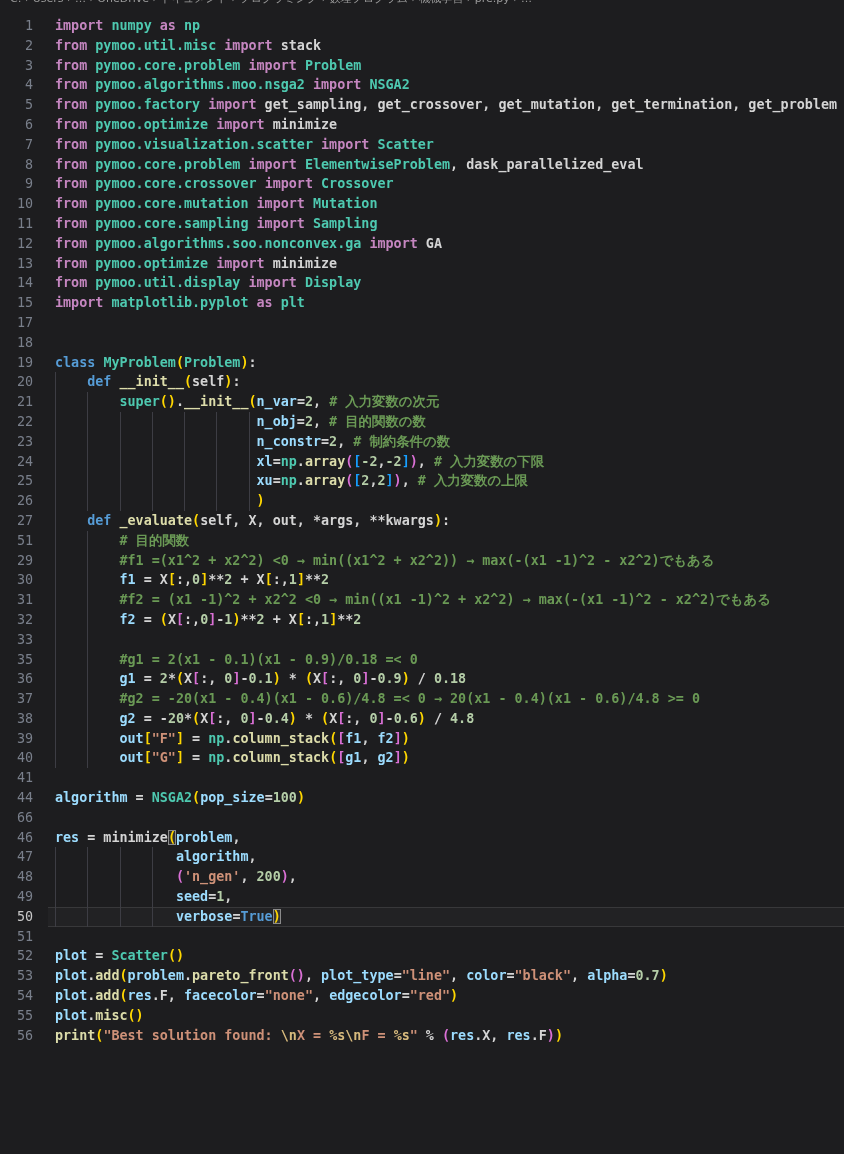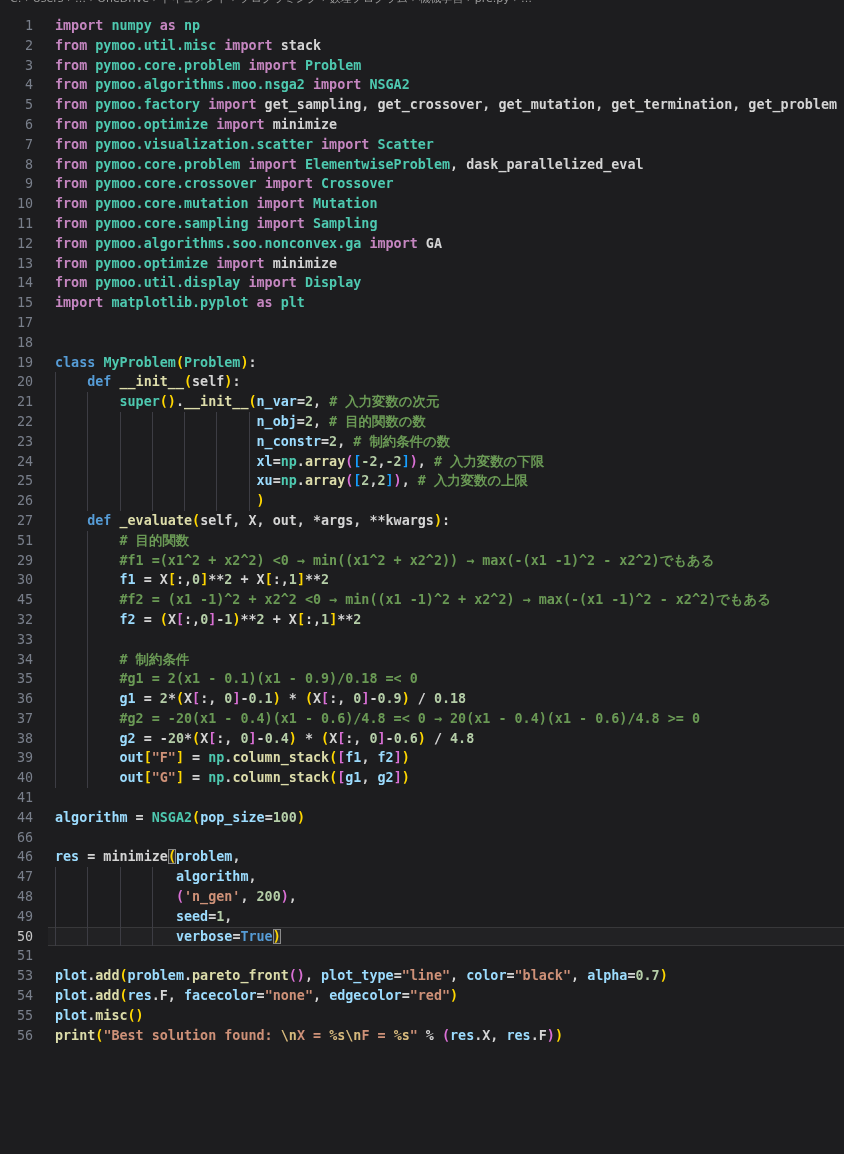--- a/index.html
+++ b/index.html
@@ -68,37 +68,37 @@
       <div class="line"><span class="gutter">21</span><div class="guide" style="left: 55px;"></div><div class="guide" style="left: 87.28px;"></div><span class="code"><span class="tok" style="color: rgb(212, 212, 212);">        </span><span class="tok" style="color: rgb(78, 201, 176);">super</span><span class="tok" style="color: rgb(255, 215, 0);">()</span><span class="tok" style="color: rgb(212, 212, 212);">.</span><span class="tok" style="color: rgb(220, 220, 170);">__init__</span><span class="tok" style="color: rgb(255, 215, 0);">(</span><span class="tok" style="color: rgb(156, 220, 254);">n_var</span><span class="tok" style="color: rgb(212, 212, 212);">=</span><span class="tok" style="color: rgb(181, 206, 168);">2</span><span class="tok" style="color: rgb(212, 212, 212);">, </span><span class="tok" style="color: rgb(106, 153, 85);"># 入力変数の次元</span></span></div>
       <div class="line"><span class="gutter">22</span><div class="guide" style="left: 55px;"></div><div class="guide" style="left: 87.28px;"></div><div class="guide" style="left: 119.56px;"></div><div class="guide" style="left: 151.84px;"></div><div class="guide" style="left: 184.12px;"></div><div class="guide" style="left: 216.4px;"></div><div class="guide" style="left: 248.68px;"></div><span class="code"><span class="tok" style="color: rgb(212, 212, 212);">                         </span><span class="tok" style="color: rgb(156, 220, 254);">n_obj</span><span class="tok" style="color: rgb(212, 212, 212);">=</span><span class="tok" style="color: rgb(181, 206, 168);">2</span><span class="tok" style="color: rgb(212, 212, 212);">, </span><span class="tok" style="color: rgb(106, 153, 85);"># 目的関数の数</span></span></div>
       <div class="line"><span class="gutter">23</span><div class="guide" style="left: 55px;"></div><div class="guide" style="left: 87.28px;"></div><div class="guide" style="left: 119.56px;"></div><div class="guide" style="left: 151.84px;"></div><div class="guide" style="left: 184.12px;"></div><div class="guide" style="left: 216.4px;"></div><div class="guide" style="left: 248.68px;"></div><span class="code"><span class="tok" style="color: rgb(212, 212, 212);">                         </span><span class="tok" style="color: rgb(156, 220, 254);">n_constr</span><span class="tok" style="color: rgb(212, 212, 212);">=</span><span class="tok" style="color: rgb(181, 206, 168);">2</span><span class="tok" style="color: rgb(212, 212, 212);">, </span><span class="tok" style="color: rgb(106, 153, 85);"># 制約条件の数</span></span></div>
       <div class="line"><span class="gutter">24</span><div class="guide" style="left: 55px;"></div><div class="guide" style="left: 87.28px;"></div><div class="guide" style="left: 119.56px;"></div><div class="guide" style="left: 151.84px;"></div><div class="guide" style="left: 184.12px;"></div><div class="guide" style="left: 216.4px;"></div><div class="guide" style="left: 248.68px;"></div><span class="code"><span class="tok" style="color: rgb(212, 212, 212);">                         </span><span class="tok" style="color: rgb(156, 220, 254);">xl</span><span class="tok" style="color: rgb(212, 212, 212);">=</span><span class="tok" style="color: rgb(78, 201, 176);">np</span><span class="tok" style="color: rgb(212, 212, 212);">.</span><span class="tok" style="color: rgb(220, 220, 170);">array</span><span class="tok" style="color: rgb(218, 112, 214);">(</span><span class="tok" style="color: rgb(23, 159, 255);">[</span><span class="tok" style="color: rgb(181, 206, 168);">-2</span><span class="tok" style="color: rgb(212, 212, 212);">,</span><span class="tok" style="color: rgb(181, 206, 168);">-2</span><span class="tok" style="color: rgb(23, 159, 255);">]</span><span class="tok" style="color: rgb(218, 112, 214);">)</span><span class="tok" style="color: rgb(212, 212, 212);">, </span><span class="tok" style="color: rgb(106, 153, 85);"># 入力変数の下限</span></span></div>
       <div class="line"><span class="gutter">25</span><div class="guide" style="left: 55px;"></div><div class="guide" style="left: 87.28px;"></div><div class="guide" style="left: 119.56px;"></div><div class="guide" style="left: 151.84px;"></div><div class="guide" style="left: 184.12px;"></div><div class="guide" style="left: 216.4px;"></div><div class="guide" style="left: 248.68px;"></div><span class="code"><span class="tok" style="color: rgb(212, 212, 212);">                         </span><span class="tok" style="color: rgb(156, 220, 254);">xu</span><span class="tok" style="color: rgb(212, 212, 212);">=</span><span class="tok" style="color: rgb(78, 201, 176);">np</span><span class="tok" style="color: rgb(212, 212, 212);">.</span><span class="tok" style="color: rgb(220, 220, 170);">array</span><span class="tok" style="color: rgb(218, 112, 214);">(</span><span class="tok" style="color: rgb(23, 159, 255);">[</span><span class="tok" style="color: rgb(181, 206, 168);">2</span><span class="tok" style="color: rgb(212, 212, 212);">,</span><span class="tok" style="color: rgb(181, 206, 168);">2</span><span class="tok" style="color: rgb(23, 159, 255);">]</span><span class="tok" style="color: rgb(218, 112, 214);">)</span><span class="tok" style="color: rgb(212, 212, 212);">, </span><span class="tok" style="color: rgb(106, 153, 85);"># 入力変数の上限</span></span></div>
       <div class="line"><span class="gutter">26</span><div class="guide" style="left: 55px;"></div><div class="guide" style="left: 87.28px;"></div><div class="guide" style="left: 119.56px;"></div><div class="guide" style="left: 151.84px;"></div><div class="guide" style="left: 184.12px;"></div><div class="guide" style="left: 216.4px;"></div><div class="guide" style="left: 248.68px;"></div><span class="code"><span class="tok" style="color: rgb(212, 212, 212);">                         </span><span class="tok" style="color: rgb(255, 215, 0);">)</span></span></div>
       <div class="line"><span class="gutter">27</span><div class="guide" style="left: 55px;"></div><span class="code"><span class="tok" style="color: rgb(212, 212, 212);">    </span><span class="tok" style="color: rgb(86, 156, 214);">def</span><span class="tok" style="color: rgb(212, 212, 212);"> </span><span class="tok" style="color: rgb(220, 220, 170);">_evaluate</span><span class="tok" style="color: rgb(255, 215, 0);">(</span><span class="tok" style="color: rgb(212, 212, 212);">self, X, out, *args, **kwargs</span><span class="tok" style="color: rgb(255, 215, 0);">)</span><span class="tok" style="color: rgb(212, 212, 212);">:</span></span></div>
       <div class="line"><span class="gutter">51</span><div class="guide" style="left: 55px;"></div><div class="guide" style="left: 87.28px;"></div><span class="code"><span class="tok" style="color: rgb(212, 212, 212);">        </span><span class="tok" style="color: rgb(106, 153, 85);"># 目的関数</span></span></div>
       <div class="line"><span class="gutter">29</span><div class="guide" style="left: 55px;"></div><div class="guide" style="left: 87.28px;"></div><span class="code"><span class="tok" style="color: rgb(212, 212, 212);">        </span><span class="tok" style="color: rgb(106, 153, 85);">#f1 =(x1^2 + x2^2) &lt;0 → min((x1^2 + x2^2)) → max(-(x1 -1)^2 - x2^2)でもある</span></span></div>
       <div class="line"><span class="gutter">30</span><div class="guide" style="left: 55px;"></div><div class="guide" style="left: 87.28px;"></div><span class="code"><span class="tok" style="color: rgb(212, 212, 212);">        </span><span class="tok" style="color: rgb(156, 220, 254);">f1</span><span class="tok" style="color: rgb(212, 212, 212);"> = X</span><span class="tok" style="color: rgb(255, 215, 0);">[</span><span class="tok" style="color: rgb(212, 212, 212);">:,</span><span class="tok" style="color: rgb(181, 206, 168);">0</span><span class="tok" style="color: rgb(255, 215, 0);">]</span><span class="tok" style="color: rgb(212, 212, 212);">**</span><span class="tok" style="color: rgb(181, 206, 168);">2</span><span class="tok" style="color: rgb(212, 212, 212);"> + X</span><span class="tok" style="color: rgb(255, 215, 0);">[</span><span class="tok" style="color: rgb(212, 212, 212);">:,</span><span class="tok" style="color: rgb(181, 206, 168);">1</span><span class="tok" style="color: rgb(255, 215, 0);">]</span><span class="tok" style="color: rgb(212, 212, 212);">**</span><span class="tok" style="color: rgb(181, 206, 168);">2</span></span></div>
-      <div class="line"><span class="gutter">45</span><div class="guide" style="left: 55px;"></div><div class="guide" style="left: 87.28px;"></div><span class="code"><span class="tok" style="color: rgb(212, 212, 212);">        </span><span class="tok" style="color: rgb(106, 153, 85);">#f2 = (x1 -1)^2 + x2^2 &lt;0 → min((x1 -1)^2 + x2^2) → max(-(x1 -1)^2 - x2^2)でもある</span></span></div>
+      <div class="line"><span class="gutter">31</span><div class="guide" style="left: 55px;"></div><div class="guide" style="left: 87.28px;"></div><span class="code"><span class="tok" style="color: rgb(212, 212, 212);">        </span><span class="tok" style="color: rgb(106, 153, 85);">#f2 = (x1 -1)^2 + x2^2 &lt;0 → min((x1 -1)^2 + x2^2) → max(-(x1 -1)^2 - x2^2)でもある</span></span></div>
       <div class="line"><span class="gutter">32</span><div class="guide" style="left: 55px;"></div><div class="guide" style="left: 87.28px;"></div><span class="code"><span class="tok" style="color: rgb(212, 212, 212);">        </span><span class="tok" style="color: rgb(156, 220, 254);">f2</span><span class="tok" style="color: rgb(212, 212, 212);"> = </span><span class="tok" style="color: rgb(255, 215, 0);">(</span><span class="tok" style="color: rgb(212, 212, 212);">X</span><span class="tok" style="color: rgb(218, 112, 214);">[</span><span class="tok" style="color: rgb(212, 212, 212);">:,</span><span class="tok" style="color: rgb(181, 206, 168);">0</span><span class="tok" style="color: rgb(218, 112, 214);">]</span><span class="tok" style="color: rgb(212, 212, 212);">-</span><span class="tok" style="color: rgb(181, 206, 168);">1</span><span class="tok" style="color: rgb(255, 215, 0);">)</span><span class="tok" style="color: rgb(212, 212, 212);">**</span><span class="tok" style="color: rgb(181, 206, 168);">2</span><span class="tok" style="color: rgb(212, 212, 212);"> + X</span><span class="tok" style="color: rgb(255, 215, 0);">[</span><span class="tok" style="color: rgb(212, 212, 212);">:,</span><span class="tok" style="color: rgb(181, 206, 168);">1</span><span class="tok" style="color: rgb(255, 215, 0);">]</span><span class="tok" style="color: rgb(212, 212, 212);">**</span><span class="tok" style="color: rgb(181, 206, 168);">2</span></span></div>
       <div class="line"><span class="gutter">33</span><div class="guide" style="left: 55px;"></div><div class="guide" style="left: 87.28px;"></div><span class="code"></span></div>
-      <div class="line"><span class="gutter">34</span><div class="guide" style="left: 55px;"></div><div class="guide" style="left: 87.28px;"></div><span class="code"><span class="tok" style="color: rgb(212, 212, 212);">        </span><span class="tok" style="color: rgb(106, 153, 85);"># 制約条件</span></span></div>
       <div class="line"><span class="gutter">35</span><div class="guide" style="left: 55px;"></div><div class="guide" style="left: 87.28px;"></div><span class="code"><span class="tok" style="color: rgb(212, 212, 212);">        </span><span class="tok" style="color: rgb(106, 153, 85);">#g1 = 2(x1 - 0.1)(x1 - 0.9)/0.18 =&lt; 0</span></span></div>
       <div class="line"><span class="gutter">36</span><div class="guide" style="left: 55px;"></div><div class="guide" style="left: 87.28px;"></div><span class="code"><span class="tok" style="color: rgb(212, 212, 212);">        </span><span class="tok" style="color: rgb(156, 220, 254);">g1</span><span class="tok" style="color: rgb(212, 212, 212);"> = </span><span class="tok" style="color: rgb(181, 206, 168);">2</span><span class="tok" style="color: rgb(212, 212, 212);">*</span><span class="tok" style="color: rgb(255, 215, 0);">(</span><span class="tok" style="color: rgb(212, 212, 212);">X</span><span class="tok" style="color: rgb(218, 112, 214);">[</span><span class="tok" style="color: rgb(212, 212, 212);">:, </span><span class="tok" style="color: rgb(181, 206, 168);">0</span><span class="tok" style="color: rgb(218, 112, 214);">]</span><span class="tok" style="color: rgb(212, 212, 212);">-</span><span class="tok" style="color: rgb(181, 206, 168);">0.1</span><span class="tok" style="color: rgb(255, 215, 0);">)</span><span class="tok" style="color: rgb(212, 212, 212);"> * </span><span class="tok" style="color: rgb(255, 215, 0);">(</span><span class="tok" style="color: rgb(212, 212, 212);">X</span><span class="tok" style="color: rgb(218, 112, 214);">[</span><span class="tok" style="color: rgb(212, 212, 212);">:, </span><span class="tok" style="color: rgb(181, 206, 168);">0</span><span class="tok" style="color: rgb(218, 112, 214);">]</span><span class="tok" style="color: rgb(212, 212, 212);">-</span><span class="tok" style="color: rgb(181, 206, 168);">0.9</span><span class="tok" style="color: rgb(255, 215, 0);">)</span><span class="tok" style="color: rgb(212, 212, 212);"> / </span><span class="tok" style="color: rgb(181, 206, 168);">0.18</span></span></div>
       <div class="line"><span class="gutter">37</span><div class="guide" style="left: 55px;"></div><div class="guide" style="left: 87.28px;"></div><span class="code"><span class="tok" style="color: rgb(212, 212, 212);">        </span><span class="tok" style="color: rgb(106, 153, 85);">#g2 = -20(x1 - 0.4)(x1 - 0.6)/4.8 =&lt; 0 → 20(x1 - 0.4)(x1 - 0.6)/4.8 &gt;= 0</span></span></div>
       <div class="line"><span class="gutter">38</span><div class="guide" style="left: 55px;"></div><div class="guide" style="left: 87.28px;"></div><span class="code"><span class="tok" style="color: rgb(212, 212, 212);">        </span><span class="tok" style="color: rgb(156, 220, 254);">g2</span><span class="tok" style="color: rgb(212, 212, 212);"> = -</span><span class="tok" style="color: rgb(181, 206, 168);">20</span><span class="tok" style="color: rgb(212, 212, 212);">*</span><span class="tok" style="color: rgb(255, 215, 0);">(</span><span class="tok" style="color: rgb(212, 212, 212);">X</span><span class="tok" style="color: rgb(218, 112, 214);">[</span><span class="tok" style="color: rgb(212, 212, 212);">:, </span><span class="tok" style="color: rgb(181, 206, 168);">0</span><span class="tok" style="color: rgb(218, 112, 214);">]</span><span class="tok" style="color: rgb(212, 212, 212);">-</span><span class="tok" style="color: rgb(181, 206, 168);">0.4</span><span class="tok" style="color: rgb(255, 215, 0);">)</span><span class="tok" style="color: rgb(212, 212, 212);"> * </span><span class="tok" style="color: rgb(255, 215, 0);">(</span><span class="tok" style="color: rgb(212, 212, 212);">X</span><span class="tok" style="color: rgb(218, 112, 214);">[</span><span class="tok" style="color: rgb(212, 212, 212);">:, </span><span class="tok" style="color: rgb(181, 206, 168);">0</span><span class="tok" style="color: rgb(218, 112, 214);">]</span><span class="tok" style="color: rgb(212, 212, 212);">-</span><span class="tok" style="color: rgb(181, 206, 168);">0.6</span><span class="tok" style="color: rgb(255, 215, 0);">)</span><span class="tok" style="color: rgb(212, 212, 212);"> / </span><span class="tok" style="color: rgb(181, 206, 168);">4.8</span></span></div>
       <div class="line"><span class="gutter">39</span><div class="guide" style="left: 55px;"></div><div class="guide" style="left: 87.28px;"></div><span class="code"><span class="tok" style="color: rgb(212, 212, 212);">        </span><span class="tok" style="color: rgb(156, 220, 254);">out</span><span class="tok" style="color: rgb(255, 215, 0);">[</span><span class="tok" style="color: rgb(206, 145, 120);">"F"</span><span class="tok" style="color: rgb(255, 215, 0);">]</span><span class="tok" style="color: rgb(212, 212, 212);"> = </span><span class="tok" style="color: rgb(78, 201, 176);">np</span><span class="tok" style="color: rgb(212, 212, 212);">.</span><span class="tok" style="color: rgb(220, 220, 170);">column_stack</span><span class="tok" style="color: rgb(255, 215, 0);">(</span><span class="tok" style="color: rgb(218, 112, 214);">[</span><span class="tok" style="color: rgb(156, 220, 254);">f1</span><span class="tok" style="color: rgb(212, 212, 212);">, </span><span class="tok" style="color: rgb(156, 220, 254);">f2</span><span class="tok" style="color: rgb(218, 112, 214);">]</span><span class="tok" style="color: rgb(255, 215, 0);">)</span></span></div>
       <div class="line"><span class="gutter">40</span><div class="guide" style="left: 55px;"></div><div class="guide" style="left: 87.28px;"></div><span class="code"><span class="tok" style="color: rgb(212, 212, 212);">        </span><span class="tok" style="color: rgb(156, 220, 254);">out</span><span class="tok" style="color: rgb(255, 215, 0);">[</span><span class="tok" style="color: rgb(206, 145, 120);">"G"</span><span class="tok" style="color: rgb(255, 215, 0);">]</span><span class="tok" style="color: rgb(212, 212, 212);"> = </span><span class="tok" style="color: rgb(78, 201, 176);">np</span><span class="tok" style="color: rgb(212, 212, 212);">.</span><span class="tok" style="color: rgb(220, 220, 170);">column_stack</span><span class="tok" style="color: rgb(255, 215, 0);">(</span><span class="tok" style="color: rgb(218, 112, 214);">[</span><span class="tok" style="color: rgb(156, 220, 254);">g1</span><span class="tok" style="color: rgb(212, 212, 212);">, </span><span class="tok" style="color: rgb(156, 220, 254);">g2</span><span class="tok" style="color: rgb(218, 112, 214);">]</span><span class="tok" style="color: rgb(255, 215, 0);">)</span></span></div>
       <div class="line"><span class="gutter">41</span><span class="code"></span></div>
       <div class="line"><span class="gutter">44</span><span class="code"><span class="tok" style="color: rgb(156, 220, 254);">algorithm</span><span class="tok" style="color: rgb(212, 212, 212);"> = </span><span class="tok" style="color: rgb(78, 201, 176);">NSGA2</span><span class="tok" style="color: rgb(255, 215, 0);">(</span><span class="tok" style="color: rgb(156, 220, 254);">pop_size</span><span class="tok" style="color: rgb(212, 212, 212);">=</span><span class="tok" style="color: rgb(181, 206, 168);">100</span><span class="tok" style="color: rgb(255, 215, 0);">)</span></span></div>
       <div class="line"><span class="gutter">66</span><span class="code"></span></div>
       <div class="line"><span class="gutter">46</span><span class="code"><span class="tok" style="color: rgb(156, 220, 254);">res</span><span class="tok" style="color: rgb(212, 212, 212);"> = minimize</span><span class="tok m" style="color: rgb(255, 215, 0);">(</span><span class="tok" style="color: rgb(156, 220, 254);">problem</span><span class="tok" style="color: rgb(212, 212, 212);">,</span></span></div>
       <div class="line"><span class="gutter">47</span><div class="guide" style="left: 55px;"></div><div class="guide" style="left: 87.28px;"></div><div class="guide" style="left: 119.56px;"></div><div class="guide" style="left: 151.84px;"></div><span class="code"><span class="tok" style="color: rgb(212, 212, 212);">               </span><span class="tok" style="color: rgb(156, 220, 254);">algorithm</span><span class="tok" style="color: rgb(212, 212, 212);">,</span></span></div>
       <div class="line"><span class="gutter">48</span><div class="guide" style="left: 55px;"></div><div class="guide" style="left: 87.28px;"></div><div class="guide" style="left: 119.56px;"></div><div class="guide" style="left: 151.84px;"></div><span class="code"><span class="tok" style="color: rgb(212, 212, 212);">               </span><span class="tok" style="color: rgb(218, 112, 214);">(</span><span class="tok" style="color: rgb(206, 145, 120);">'n_gen'</span><span class="tok" style="color: rgb(212, 212, 212);">, </span><span class="tok" style="color: rgb(181, 206, 168);">200</span><span class="tok" style="color: rgb(218, 112, 214);">)</span><span class="tok" style="color: rgb(212, 212, 212);">,</span></span></div>
       <div class="line"><span class="gutter">49</span><div class="guide" style="left: 55px;"></div><div class="guide" style="left: 87.28px;"></div><div class="guide" style="left: 119.56px;"></div><div class="guide" style="left: 151.84px;"></div><span class="code"><span class="tok" style="color: rgb(212, 212, 212);">               </span><span class="tok" style="color: rgb(156, 220, 254);">seed</span><span class="tok" style="color: rgb(212, 212, 212);">=</span><span class="tok" style="color: rgb(181, 206, 168);">1</span><span class="tok" style="color: rgb(212, 212, 212);">,</span></span></div>
       <div class="line active"><div class="hl"></div><span class="gutter">50</span><div class="guide" style="left: 55px;"></div><div class="guide" style="left: 87.28px;"></div><div class="guide" style="left: 119.56px;"></div><div class="guide" style="left: 151.84px;"></div><span class="code"><span class="tok" style="color: rgb(212, 212, 212);">               </span><span class="tok" style="color: rgb(156, 220, 254);">verbose</span><span class="tok" style="color: rgb(212, 212, 212);">=</span><span class="tok" style="color: rgb(86, 156, 214);">True</span><span class="tok m" style="color: rgb(255, 215, 0);">)</span></span></div>
       <div class="line"><span class="gutter">51</span><span class="code"></span></div>
+      <div class="line"><span class="gutter">52</span><span class="code"><span class="tok" style="color: rgb(156, 220, 254);">plot</span><span class="tok" style="color: rgb(212, 212, 212);"> = </span><span class="tok" style="color: rgb(78, 201, 176);">Scatter</span><span class="tok" style="color: rgb(255, 215, 0);">()</span></span></div>
       <div class="line"><span class="gutter">53</span><span class="code"><span class="tok" style="color: rgb(156, 220, 254);">plot</span><span class="tok" style="color: rgb(212, 212, 212);">.</span><span class="tok" style="color: rgb(220, 220, 170);">add</span><span class="tok" style="color: rgb(255, 215, 0);">(</span><span class="tok" style="color: rgb(156, 220, 254);">problem</span><span class="tok" style="color: rgb(212, 212, 212);">.</span><span class="tok" style="color: rgb(220, 220, 170);">pareto_front</span><span class="tok" style="color: rgb(218, 112, 214);">()</span><span class="tok" style="color: rgb(212, 212, 212);">, </span><span class="tok" style="color: rgb(156, 220, 254);">plot_type</span><span class="tok" style="color: rgb(212, 212, 212);">=</span><span class="tok" style="color: rgb(206, 145, 120);">"line"</span><span class="tok" style="color: rgb(212, 212, 212);">, </span><span class="tok" style="color: rgb(156, 220, 254);">color</span><span class="tok" style="color: rgb(212, 212, 212);">=</span><span class="tok" style="color: rgb(206, 145, 120);">"black"</span><span class="tok" style="color: rgb(212, 212, 212);">, </span><span class="tok" style="color: rgb(156, 220, 254);">alpha</span><span class="tok" style="color: rgb(212, 212, 212);">=</span><span class="tok" style="color: rgb(181, 206, 168);">0.7</span><span class="tok" style="color: rgb(255, 215, 0);">)</span></span></div>
       <div class="line"><span class="gutter">54</span><span class="code"><span class="tok" style="color: rgb(156, 220, 254);">plot</span><span class="tok" style="color: rgb(212, 212, 212);">.</span><span class="tok" style="color: rgb(220, 220, 170);">add</span><span class="tok" style="color: rgb(255, 215, 0);">(</span><span class="tok" style="color: rgb(156, 220, 254);">res</span><span class="tok" style="color: rgb(212, 212, 212);">.F, </span><span class="tok" style="color: rgb(156, 220, 254);">facecolor</span><span class="tok" style="color: rgb(212, 212, 212);">=</span><span class="tok" style="color: rgb(206, 145, 120);">"none"</span><span class="tok" style="color: rgb(212, 212, 212);">, </span><span class="tok" style="color: rgb(156, 220, 254);">edgecolor</span><span class="tok" style="color: rgb(212, 212, 212);">=</span><span class="tok" style="color: rgb(206, 145, 120);">"red"</span><span class="tok" style="color: rgb(255, 215, 0);">)</span></span></div>
       <div class="line"><span class="gutter">55</span><span class="code"><span class="tok" style="color: rgb(156, 220, 254);">plot</span><span class="tok" style="color: rgb(212, 212, 212);">.</span><span class="tok" style="color: rgb(220, 220, 170);">misc</span><span class="tok" style="color: rgb(255, 215, 0);">()</span></span></div>
       <div class="line"><span class="gutter">56</span><span class="code"><span class="tok" style="color: rgb(220, 220, 170);">print</span><span class="tok" style="color: rgb(255, 215, 0);">(</span><span class="tok" style="color: rgb(206, 145, 120);">"Best solution found: </span><span class="tok" style="color: rgb(215, 186, 125);">\n</span><span class="tok" style="color: rgb(206, 145, 120);">X = </span><span class="tok" style="color: rgb(215, 186, 125);">%s</span><span class="tok" style="color: rgb(215, 186, 125);">\n</span><span class="tok" style="color: rgb(206, 145, 120);">F = </span><span class="tok" style="color: rgb(215, 186, 125);">%s</span><span class="tok" style="color: rgb(206, 145, 120);">"</span><span class="tok" style="color: rgb(212, 212, 212);"> % </span><span class="tok" style="color: rgb(218, 112, 214);">(</span><span class="tok" style="color: rgb(156, 220, 254);">res</span><span class="tok" style="color: rgb(212, 212, 212);">.X, </span><span class="tok" style="color: rgb(156, 220, 254);">res</span><span class="tok" style="color: rgb(212, 212, 212);">.F</span><span class="tok" style="color: rgb(218, 112, 214);">)</span><span class="tok" style="color: rgb(255, 215, 0);">)</span></span></div>
     </div>
 </div>
 
 </body></html>

